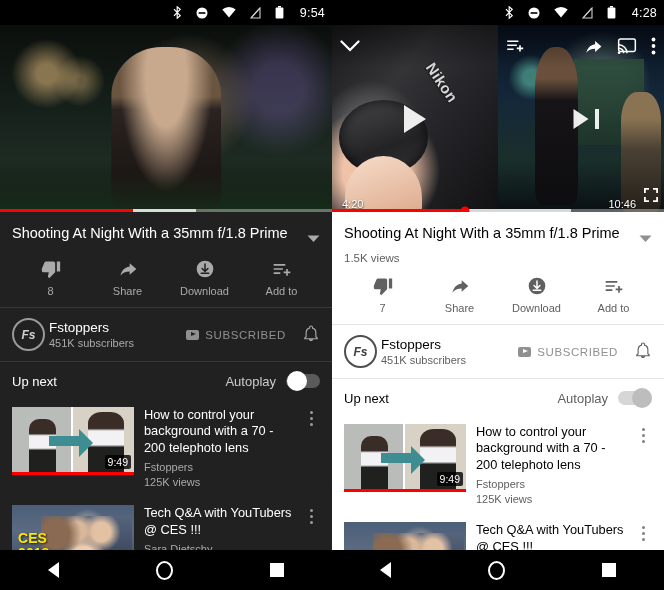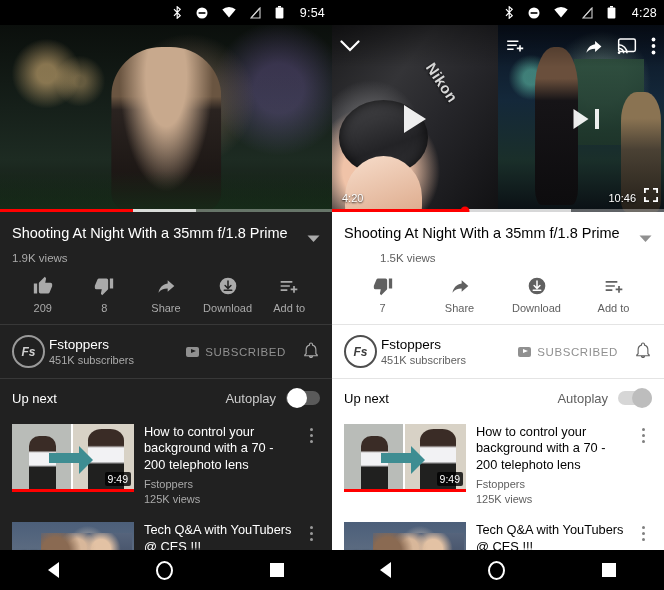--- a/index.html
+++ b/index.html
@@ -112,21 +112,21 @@
     position: absolute; left: 50%; top: 50%; transform: translate(-50%,-50%);
     width: 0; height: 0; border-left: 22px solid rgba(255,255,255,.92);
     border-top: 14px solid transparent; border-bottom: 14px solid transparent;
   }
   .playbtn.small { border-left-width: 15px; border-top-width: 10px; border-bottom-width: 10px; }
   .pausebar {
     position:absolute; left:50%; top:50%; transform: translate(14px,-50%);
     width:4px; height:20px; background: rgba(255,255,255,.92);
   }
   .timestamp {
-    position: absolute; bottom: 8px; color: #fff; font-size: 11px;
+    position: absolute; bottom: 2px; color: #fff; font-size: 11px;
     text-shadow: 0 1px 2px rgba(0,0,0,.9);
   }
   .timestamp.left { left: 10px; }
   .timestamp.right { right: 28px; }
   .fs-icon { position: absolute; right: 6px; bottom: 6px; }
   .progress {
     position: absolute; left: 0; bottom: 0; height: 3px; width: 100%;
     background: rgba(255,255,255,.35);
   }
   .progress .buf { position:absolute; left:0; top:0; height:100%; background: rgba(255,255,255,.75); }
@@ -138,21 +138,21 @@
 
   
   .meta { padding: 12px 12px 0 12px; }
   .title-row { display: flex; align-items: flex-start; }
   .vtitle { font-size: 14.5px; line-height: 1.25; flex: 1; }
   .dark .vtitle { color: #ffffff; }
   .light .vtitle { color: #030303; }
   .caret { margin-left: 8px; margin-top: 5px; cursor: pointer; }
   .views { font-size: 11.5px; margin-top: 5px; }
   .dark .views { color: #aaaaaa; }
-  .light .views { color: #606060; margin-left: 36px; }
+  .light .views { color: #606060; }
 
   .actions { display: flex; margin-top: 12px; padding-bottom: 10px; }
   .action { flex: 1; display: flex; flex-direction: column; align-items: center; gap: 6px; cursor: pointer; }
   .action .lbl { font-size: 11px; }
   .dark .action .lbl, .dark .action svg { color: #aaaaaa; fill: #aaaaaa; }
   .light .action .lbl, .light .action svg { color: #606060; fill: #606060; }
 
   .divider { height: 1px; }
   .dark .divider { background: #383838; }
   .light .divider { background: #e4e4e4; }
@@ -316,29 +316,22 @@
     <div class="content">
       <div class="meta">
         <div class="title-row">
           <div class="vtitle">Shooting At Night With a 35mm f/1.8 Prime</div>
           <span class="caret">
             <svg width="13" height="8" viewBox="0 0 13 8">
                 <path d="M0.5 0.5 L6.5 7 L12.5 0.5 Z" fill="#aaaaaa"></path>
               </svg>
           </span>
         </div>
-        <div class="views">1.9K views</div>
 
         <div class="actions">
-          <div class="action">
-            <svg width="20" height="20" viewBox="0 0 24 24">
-                <path d="M1 21h4V9H1v12zM23 10a2 2 0 0 0-2-2h-6.31l.95-4.57.03-.32a1.5 1.5 0 0 0-.44-1.06L14.17 1 7.59 7.59C7.22 7.95 7 8.45 7 9v10a2 2 0 0 0 2 2h9c.83 0 1.54-.5 1.84-1.22l3.02-7.05c.09-.23.14-.47.14-.73v-2z"></path>
-              </svg>
-            <span class="lbl">209</span>
-          </div>
           <div class="action">
             <svg width="20" height="20" viewBox="0 0 24 24">
                 <path d="M15 3H6c-.83 0-1.54.5-1.84 1.22l-3.02 7.05c-.09.23-.14.47-.14.73v2a2 2 0 0 0 2 2h6.31l-.95 4.57-.03.32c0 .41.17.79.44 1.06L9.83 23l6.59-6.59c.36-.36.58-.86.58-1.41V5a2 2 0 0 0-2-2zm4 0v12h4V3h-4z"></path>
               </svg>
             <span class="lbl">8</span>
           </div>
           <div class="action">
             <svg width="20" height="20" viewBox="0 0 24 24">
                 <path d="M14 9V5l8 7-8 7v-4.1c-5 0-8.5 1.6-11 5.1 1-5 4-10 11-11z"></path>
               </svg>

